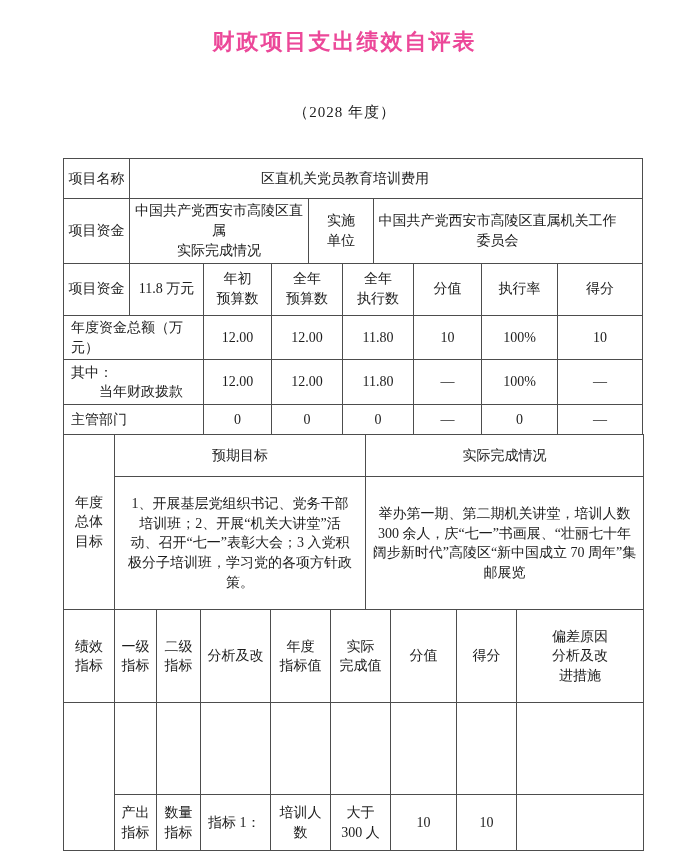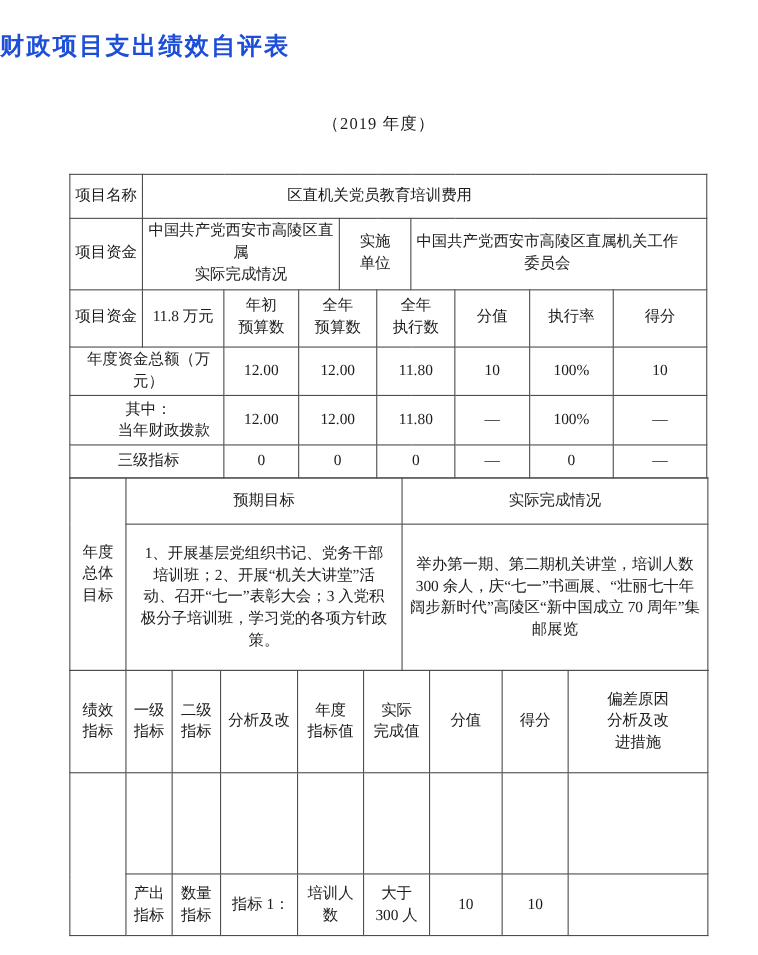--- a/index.html
+++ b/index.html
@@ -8,23 +8,24 @@
   body {
     width:689px; height:868px;
     background:var(--bg);
     font-family:"Liberation Serif","DejaVu Serif",serif;
     color:var(--text);
   }
   .page { position:relative; width:689px; height:868px; overflow:hidden; }
 
   .title {
     margin:0; padding-top:27px;
+    text-align:center;
     font-family:"DejaVu Sans","Liberation Sans",sans-serif;
     font-weight:bold; font-size:22px; letter-spacing:2px;
-    color:#1d4ed8;
+    color:#ec4899;
   }
   .subtitle {
     margin-top:46px;
     text-align:center;
     font-size:15px; letter-spacing:1px;
   }
 
   table.t {
     border-collapse:collapse; table-layout:fixed;
     margin-left:63px; width:580px;
@@ -35,21 +36,21 @@
 
   td {
     border:1px solid var(--border);
     text-align:center; vertical-align:middle;
     font-size:14px; line-height:1.42;
     padding:2px 4px;
     overflow:hidden;
   }
   .pre { white-space:pre-line; }
   .prew { white-space:pre-wrap; }
-  .left { text-align:center; padding-left:7px;margin-top:20px; }
+  .left { text-align:left; padding-left:7px;margin-top:20px; }
   .pr86 { padding-right:86px; }
   .pr25 { padding-right:25px; }
   .goal-exp { padding:2px 12px; }
   .goal-act { padding:2px 5px; }
 
   tr.rA1 { height:40px; }
   tr.rA2 { height:51px; }
   tr.rA3 { height:52px; }
   tr.rA4 { height:31px; }
   tr.rA5 { height:45px; }
@@ -60,21 +61,21 @@
   tr.rC1 { height:93px; }
   tr.rC2 { height:92px; }
   tr.rC3 { height:56px; }
 </style>
 </head>
 <body>
 
 <div class="page">
 
   <h1 class="title">财政项目支出绩效自评表</h1>
-  <div class="subtitle">（2019 年度）</div>
+  <div class="subtitle">（2028 年度）</div>
 
   <table class="t tA">
     <colgroup>
       <col style="width:66px">
         <col style="width:74px">
         <col style="width:68px">
       <col style="width:37px">
         <col style="width:34px">
         <col style="width:31px">
       <col style="width:40px">
@@ -121,21 +122,21 @@
       <td colspan="2" class="left prew">其中：
 　　当年财政拨款</td>
       <td>12.00</td>
       <td colspan="2">12.00</td>
       <td colspan="2">11.80</td>
       <td>—</td>
       <td>100%</td>
       <td>—</td>
     </tr>
     <tr class="rA7">
-      <td colspan="2" class="left">三级指标</td>
+      <td colspan="2" class="left">主管部门</td>
       <td>0</td>
       <td colspan="2">0</td>
       <td colspan="2">0</td>
       <td>—</td>
       <td>0</td>
       <td>—</td>
     </tr>
   </tbody>
     </table>
 

